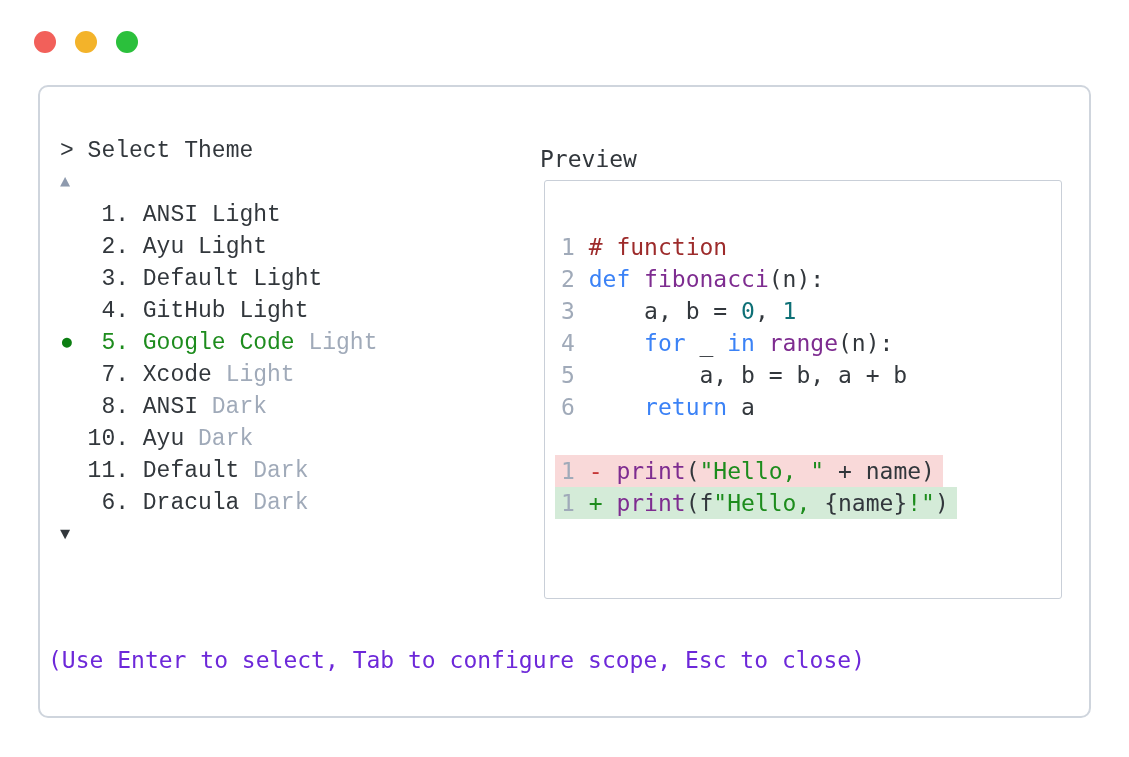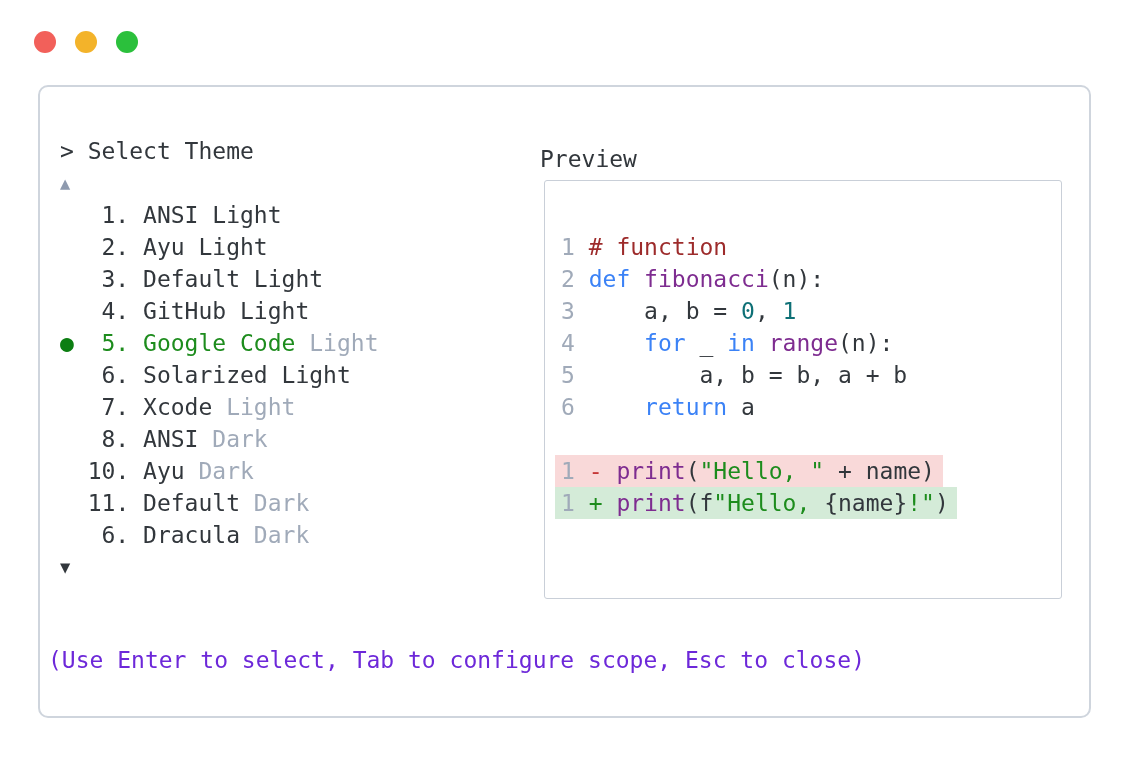--- a/index.html
+++ b/index.html
@@ -4,21 +4,21 @@
 <style>
   html,body{margin:0;padding:0;background:#ffffff;}
   .stage{position:relative;width:1129px;height:757px;background:#ffffff;overflow:hidden;
          font-family:"DejaVu Sans Mono", monospace;}
   
   .traffic{position:absolute;left:34px;top:31px;display:flex;gap:19px;}
   .dot{width:22px;height:22px;border-radius:50%;display:inline-block;}
   
   .panel{position:absolute;left:38px;top:85px;width:1053px;height:633px;
          border:2px solid #cfd5dd;border-radius:10px;background:#ffffff;box-sizing:border-box;}
-  .row{height:32px;line-height:32px;white-space:pre;font-size:23px;color:#32373c;}
+  .row{height:32px;line-height:32px;white-space:pre;font-size:23px;color:#32373c;font-family:Liberation Mono, monospace;}
   .leftcol{position:absolute;left:20px;top:48px;}
   .arrow-up{color:#8e9aae;font-size:17px;}
   .arrow-down{color:#32373c;font-size:17px;}
   .theme-list{list-style:none;margin:0;padding:0;}
   .marker{display:inline-block;width:2ch;color:#0c7e12;}
   .tnum{display:inline-block;width:3ch;text-align:right;}
   .sel .tnum,.sel .tname{color:#1d8c1d;}
   .mut{color:#a0aab9;}
   .hint{position:absolute;left:8px;top:557px;height:32px;line-height:32px;
         white-space:pre;font-size:23px;color:#6d28d9;}
@@ -56,21 +56,20 @@
 
     <div class="leftcol">
       <div class="row">&gt; Select Theme</div>
       <div class="row arrow-up">▲</div>
       <ul class="theme-list" id="theme-list">
           <li class="row trow"><span class="marker"></span><span class="tnum">1.</span><span class="tname"> ANSI</span><span class="tvar"> Light</span></li>
           <li class="row trow"><span class="marker"></span><span class="tnum">2.</span><span class="tname"> Ayu</span><span class="tvar"> Light</span></li>
           <li class="row trow"><span class="marker"></span><span class="tnum">3.</span><span class="tname"> Default</span><span class="tvar"> Light</span></li>
           <li class="row trow"><span class="marker"></span><span class="tnum">4.</span><span class="tname"> GitHub</span><span class="tvar"> Light</span></li>
           <li class="row trow sel"><span class="marker">●</span><span class="tnum">5.</span><span class="tname"> Google Code</span><span class="tvar mut"> Light</span></li>
-          <li class="row trow"><span class="marker"></span><span class="tnum">6.</span><span class="tname"> Solarized</span><span class="tvar"> Light</span></li>
           <li class="row trow"><span class="marker"></span><span class="tnum">7.</span><span class="tname"> Xcode</span><span class="tvar mut"> Light</span></li>
           <li class="row trow"><span class="marker"></span><span class="tnum">8.</span><span class="tname"> ANSI</span><span class="tvar mut"> Dark</span></li>
           <li class="row trow"><span class="marker"></span><span class="tnum">10.</span><span class="tname"> Ayu</span><span class="tvar mut"> Dark</span></li>
           <li class="row trow"><span class="marker"></span><span class="tnum">11.</span><span class="tname"> Default</span><span class="tvar mut"> Dark</span></li>
           <li class="row trow"><span class="marker"></span><span class="tnum">6.</span><span class="tname"> Dracula</span><span class="tvar mut"> Dark</span></li>
         </ul>
       <div class="row arrow-down">▼</div>
     </div>
 
     <div class="hint">(Use Enter to select, Tab to configure scope, Esc to close)</div>

